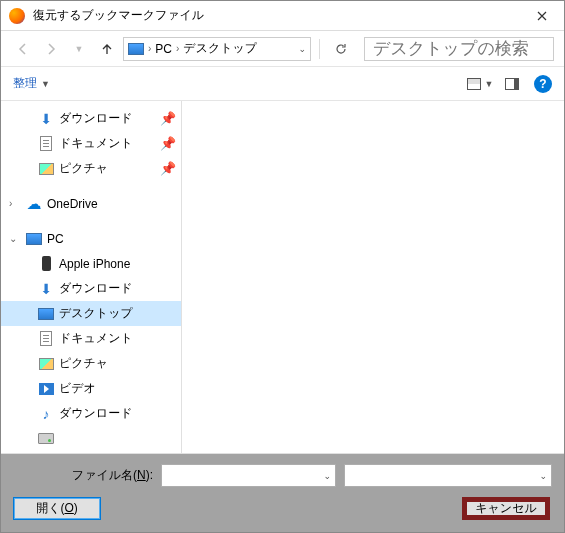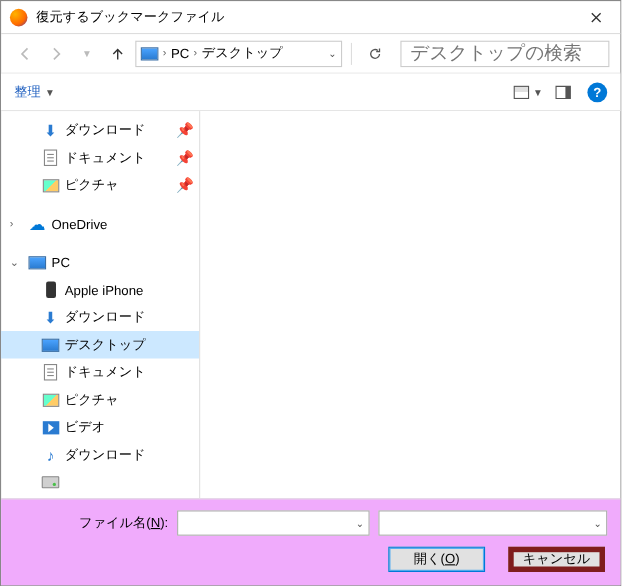--- a/index.html
+++ b/index.html
@@ -45,29 +45,29 @@
 .ico-doc::before{content:"";position:absolute;left:2px;top:3px;width:6px;height:1px;background:#888;box-shadow:0 3px 0 #888,0 6px 0 #888}
 .ico-pic{width:15px;height:12px;background:linear-gradient(135deg,#6fc 50%,#fc6 50%);border:1px solid #888}
 .ico-cloud{color:#0078d7;font-size:15px}
 .ico-phone{width:9px;height:15px;background:#333;border-radius:2px}
 .ico-video{width:15px;height:12px;background:#2a7bd1;position:relative}
 .ico-video::after{content:"";position:absolute;left:5px;top:2px;border-left:5px solid #fff;border-top:4px solid transparent;border-bottom:4px solid transparent}
 .ico-music{color:#2a7bd1;font-size:14px}
 .ico-drive{width:16px;height:11px;background:#d0d0d0;border:1px solid #888;border-radius:1px;position:relative}
 .ico-drive::after{content:"";position:absolute;right:2px;bottom:1px;width:3px;height:3px;background:#49c049;border-radius:50%}
 .content{flex:1;background:#fff;border-left:1px solid #e0e0e0}
-.footer{border-top:1px solid #e0e0e0;padding:10px 12px 12px;background:#f0abfc}
+.footer{border-top:1px solid #e0e0e0;padding:10px 12px 12px;background:#a3a3a3}
 .row{display:flex;align-items:center;gap:8px;margin-bottom:10px}
 .row .lbl{width:140px;text-align:right}
 .row .lbl u{text-decoration:underline}
 .combo{height:23px;border:1px solid #adadad;display:flex;align-items:center;padding:0 4px;background:#fff}
 .combo .cd{margin-left:auto;color:#555;font-size:9px}
 .fn{flex:1;max-width:175px}
 .ft{flex:1}
-.btns{display:flex;justify-content:flex-end;gap:21px;padding-right:2px}
+.btns{display:flex;justify-content:space-between;gap:8px;padding-right:2px}
 .btn{min-width:88px;height:23px;border:5px solid #7f1d1d;background:#e1e1e1;display:flex;align-items:center;justify-content:center;cursor:default}
 .btn.primary{border:1px solid #0078d7;box-shadow:inset 0 0 0 1px #58aef0}
 </style>
 </head>
 <body>
 
 <div class="window">
 
   <div class="titlebar">
     <div class="firefox-icon"></div>

